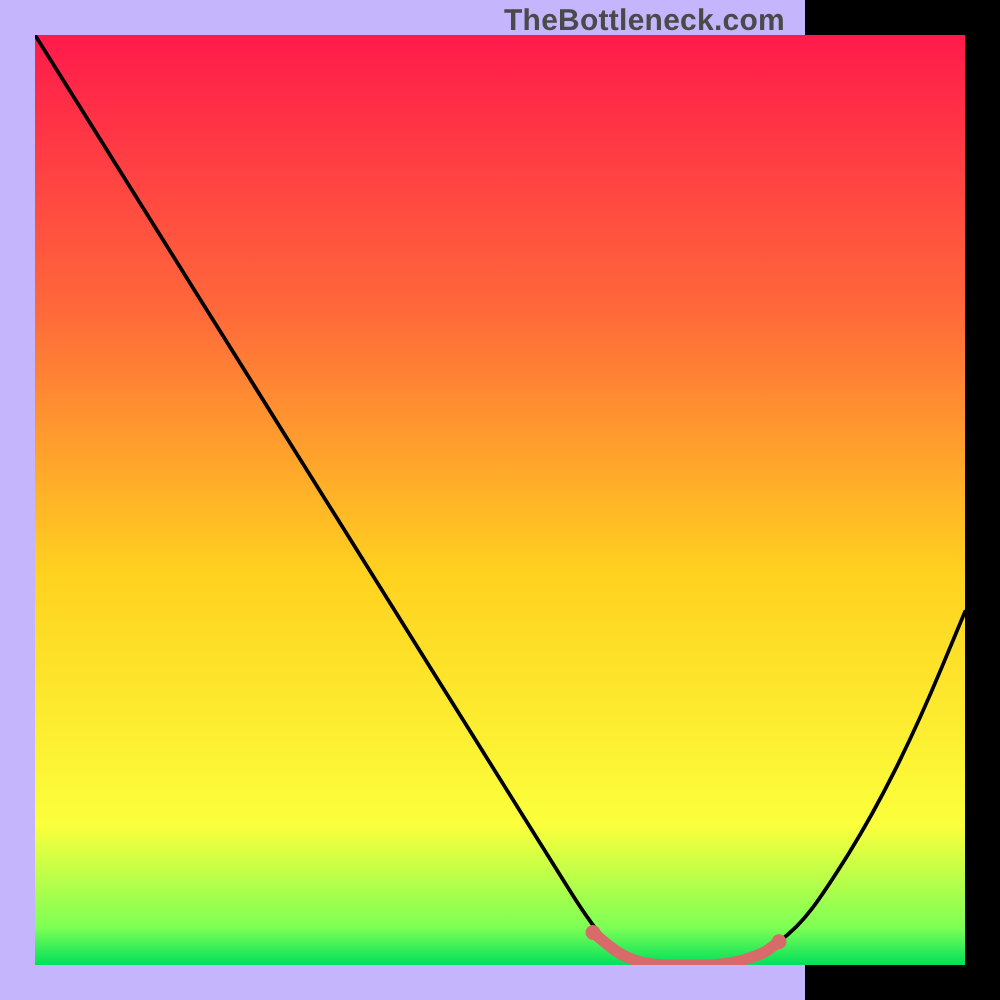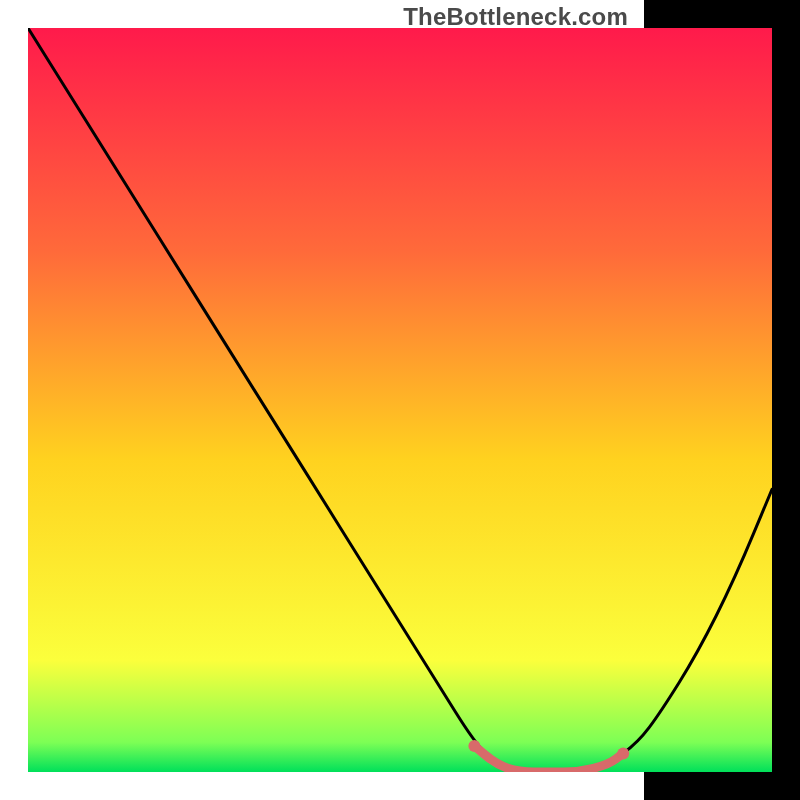--- a/index.html
+++ b/index.html
@@ -8,21 +8,21 @@
     width: 800px;
     height: 800px;
     background: #000;
     font-family: Arial, Helvetica, sans-serif;
     overflow: hidden;
   }
   .frame {
     position: relative;
     width: 644px;
     height: 800px;
-    background: #ffffff;
+    background: #c4b5fd;
   }
   .watermark {
     position: absolute;
     top: 3px;
     right: 16px;
     color: #4a4a4a;
     font-size: 24px;
     font-weight: 600;
     letter-spacing: 0.2px;
     user-select: none;

